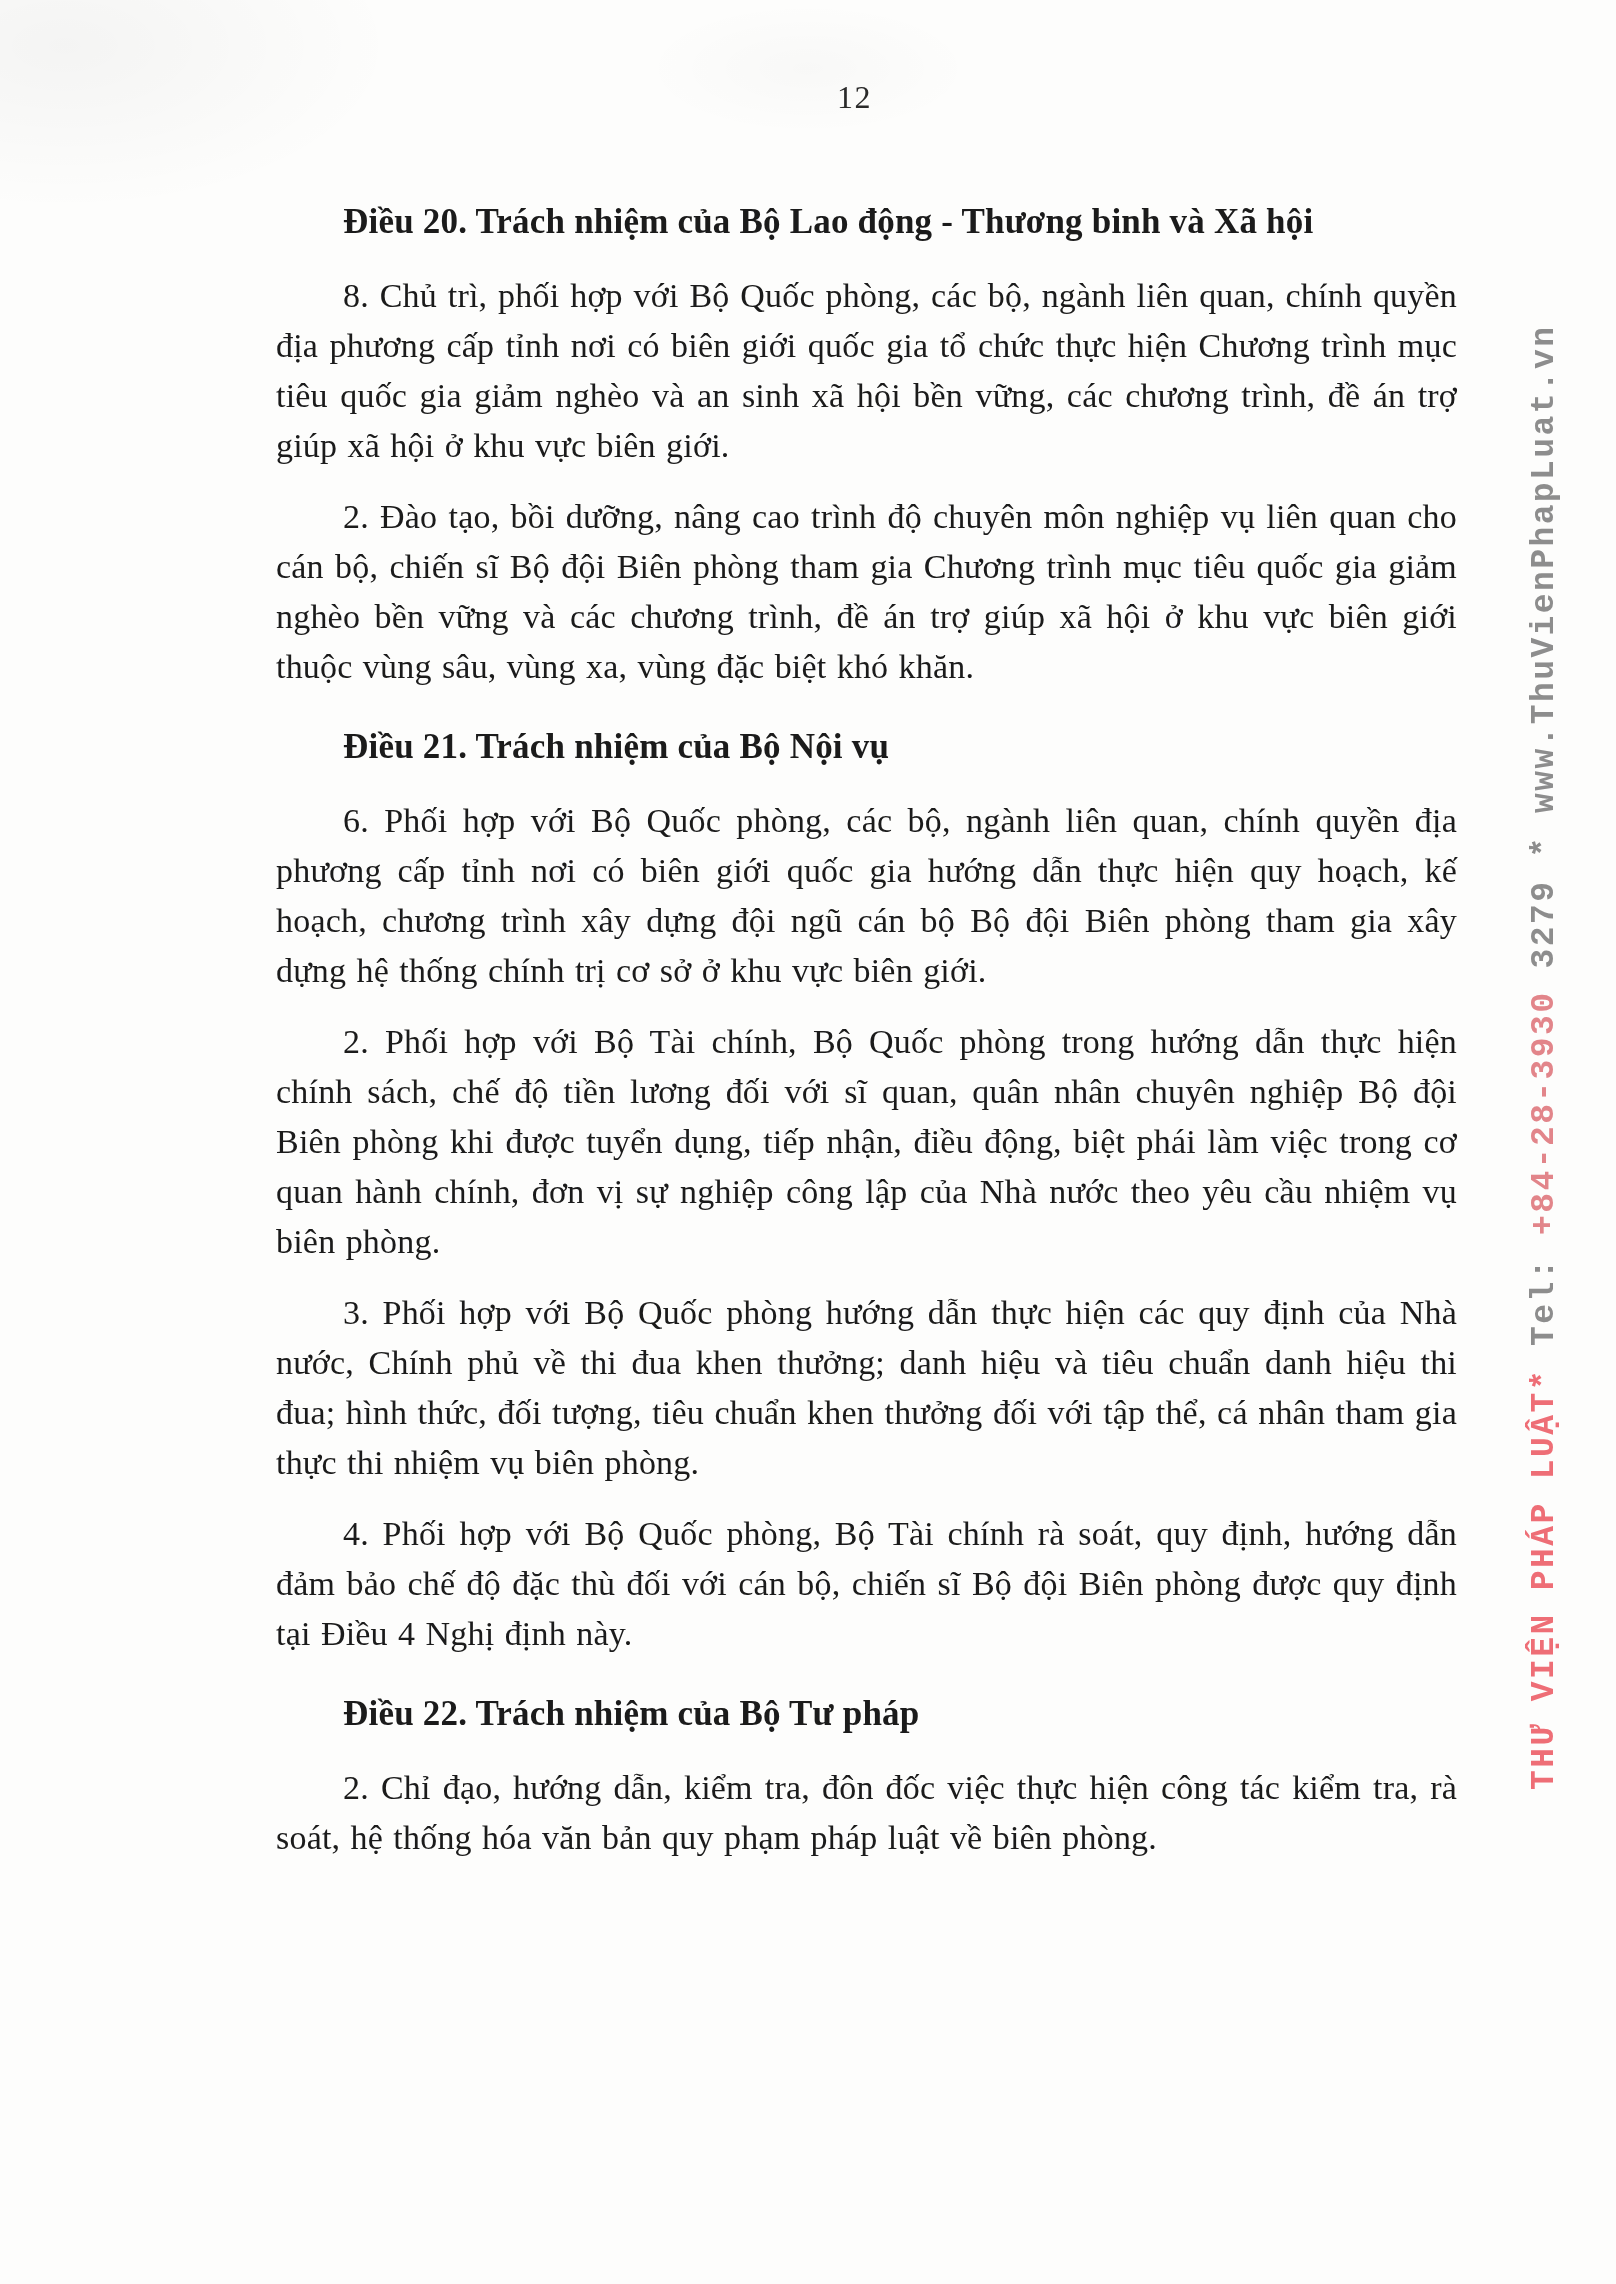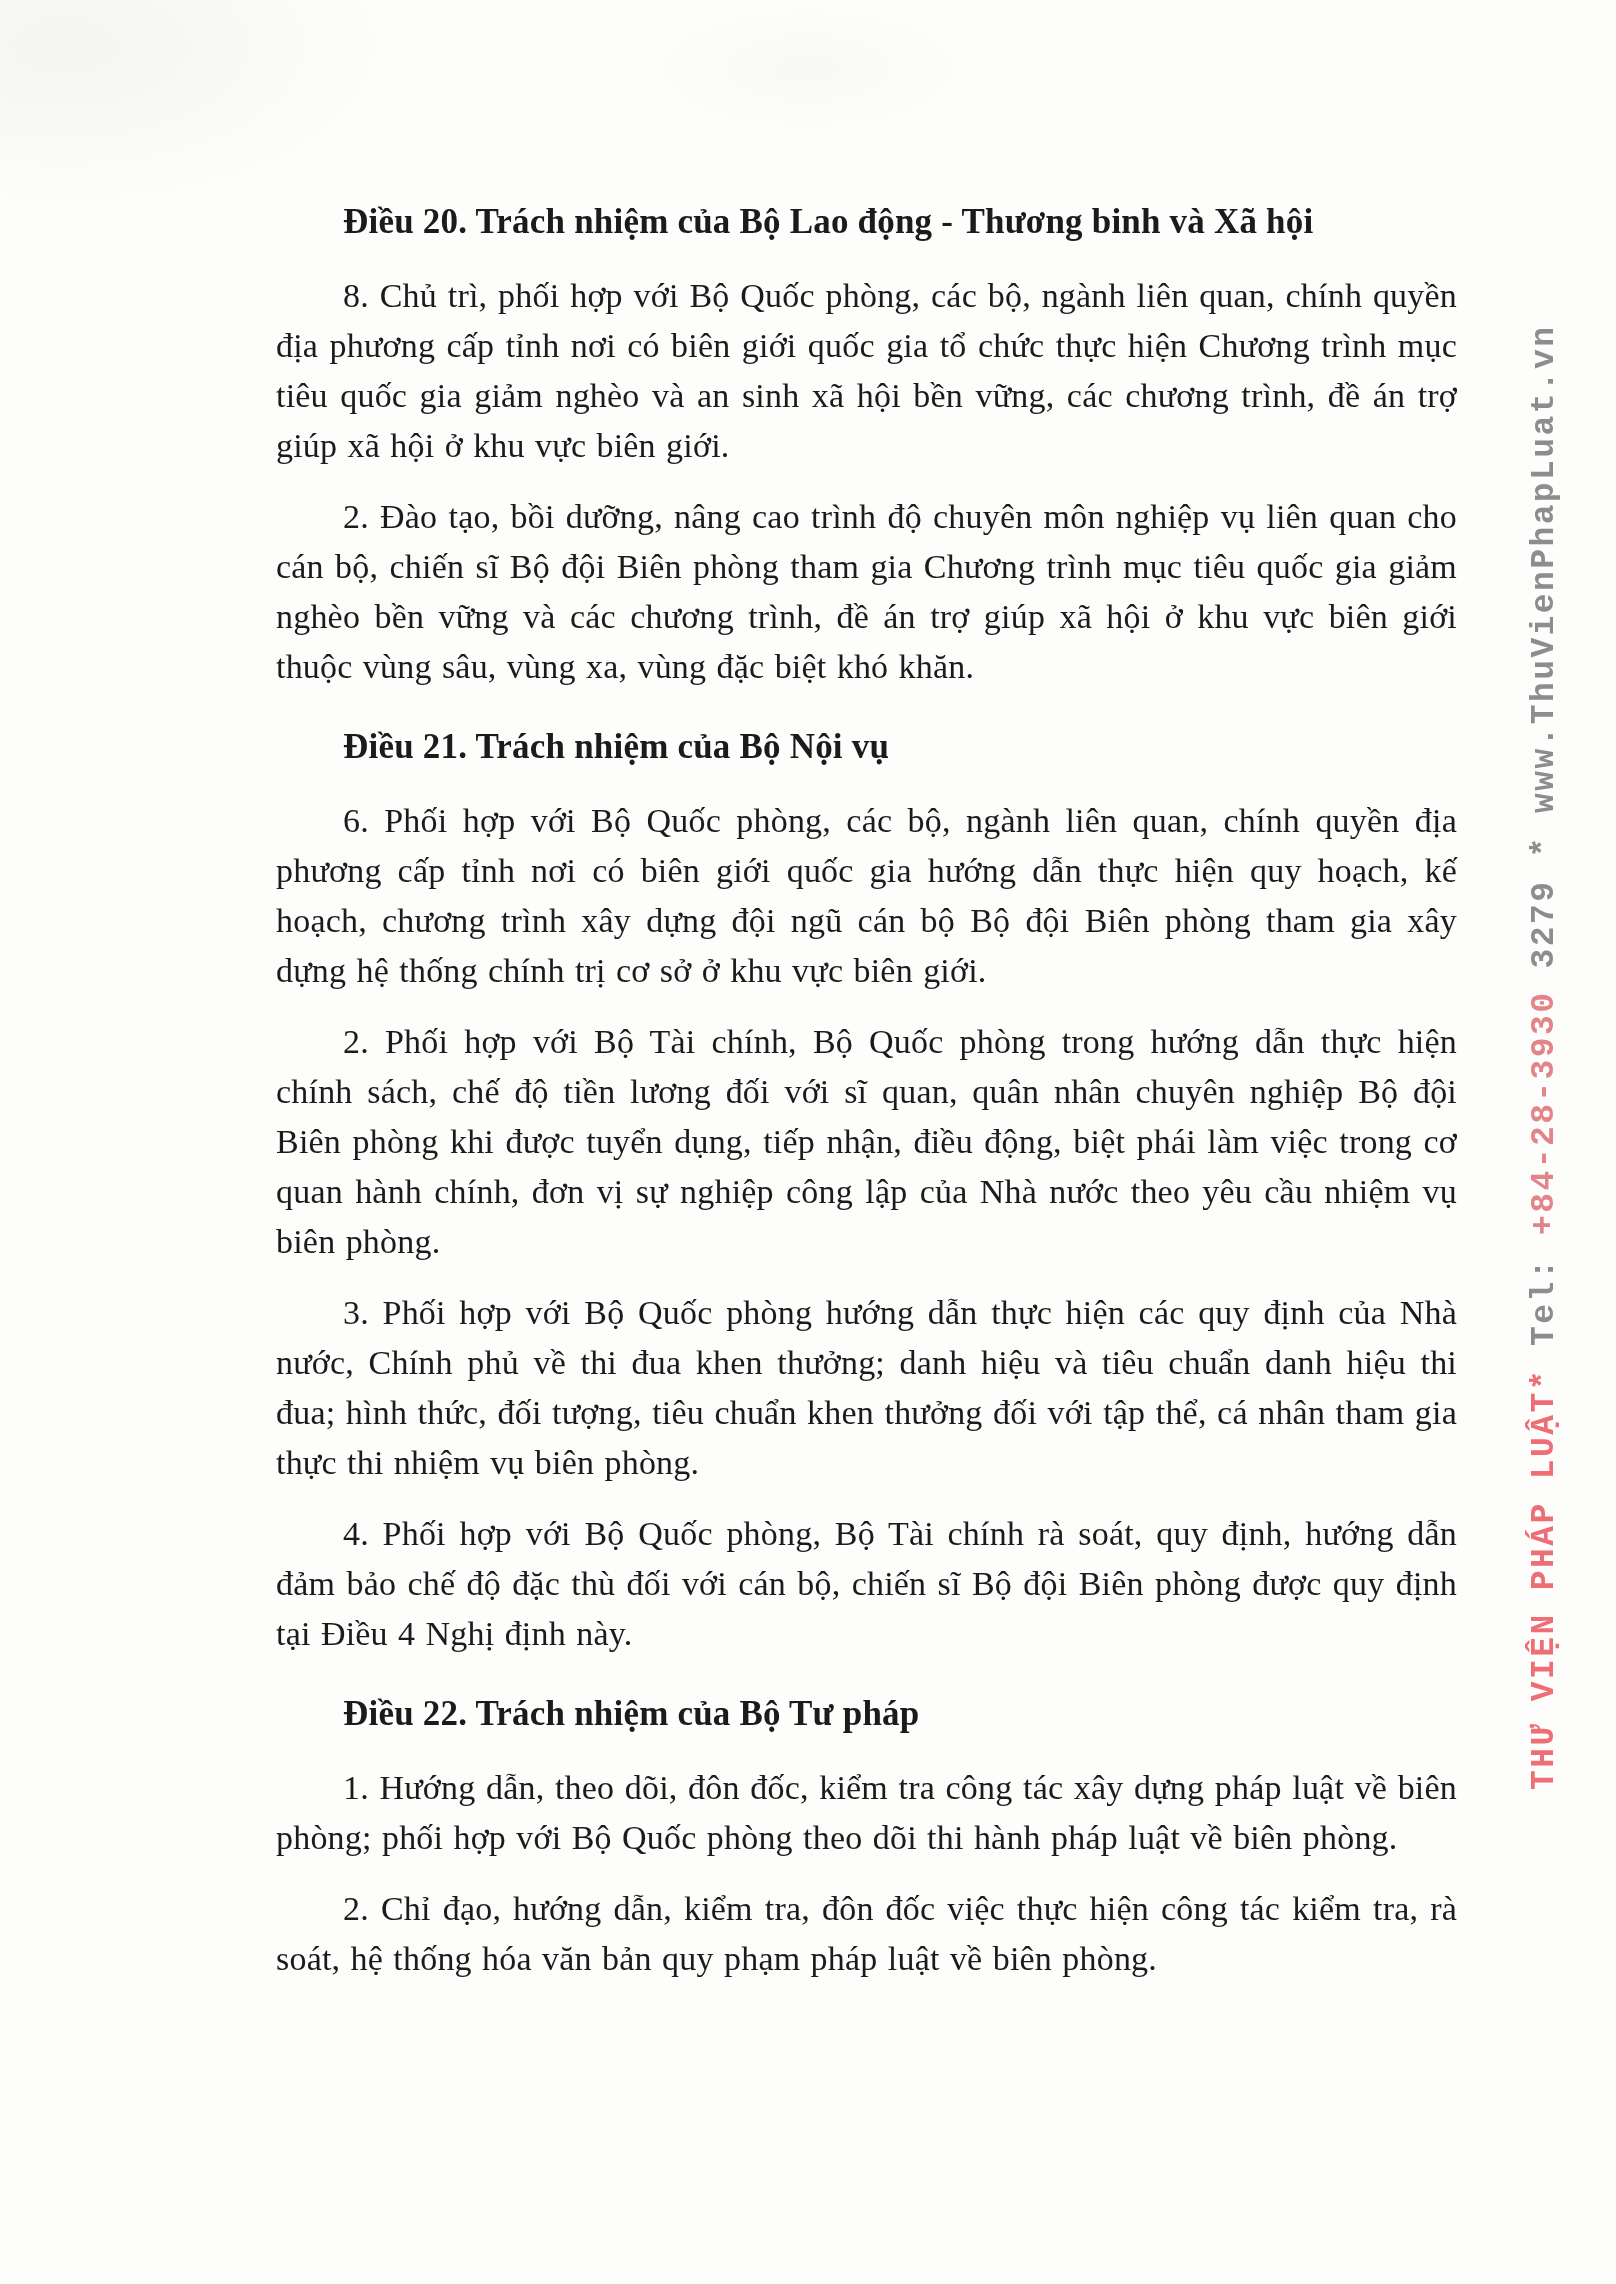--- a/index.html
+++ b/index.html
@@ -65,36 +65,36 @@
     letter-spacing: 2.4px;
     white-space: nowrap;
     line-height: 46px;
   }
   .watermark .seg { display: inline; }
 </style>
 </head>
 <body>
 
 <div class="page">
+  <div class="page-number">12</div>
 
   <div class="content" id="articles">
       <section>
         <div class="article-heading">Điều 20. Trách nhiệm của Bộ Lao động - Thương binh và Xã hội</div>
         <p class="article-paragraph">8. Chủ trì, phối hợp với Bộ Quốc phòng, các bộ, ngành liên quan, chính quyền địa phương cấp tỉnh nơi có biên giới quốc gia tổ chức thực hiện Chương trình mục tiêu quốc gia giảm nghèo và an sinh xã hội bền vững, các chương trình, đề án trợ giúp xã hội ở khu vực biên giới.</p>
         <p class="article-paragraph">2. Đào tạo, bồi dưỡng, nâng cao trình độ chuyên môn nghiệp vụ liên quan cho cán bộ, chiến sĩ Bộ đội Biên phòng tham gia Chương trình mục tiêu quốc gia giảm nghèo bền vững và các chương trình, đề án trợ giúp xã hội ở khu vực biên giới thuộc vùng sâu, vùng xa, vùng đặc biệt khó khăn.</p>
       </section>
       <section>
         <div class="article-heading">Điều 21. Trách nhiệm của Bộ Nội vụ</div>
         <p class="article-paragraph">6. Phối hợp với Bộ Quốc phòng, các bộ, ngành liên quan, chính quyền địa phương cấp tỉnh nơi có biên giới quốc gia hướng dẫn thực hiện quy hoạch, kế hoạch, chương trình xây dựng đội ngũ cán bộ Bộ đội Biên phòng tham gia xây dựng hệ thống chính trị cơ sở ở khu vực biên giới.</p>
         <p class="article-paragraph">2. Phối hợp với Bộ Tài chính, Bộ Quốc phòng trong hướng dẫn thực hiện chính sách, chế độ tiền lương đối với sĩ quan, quân nhân chuyên nghiệp Bộ đội Biên phòng khi được tuyển dụng, tiếp nhận, điều động, biệt phái làm việc trong cơ quan hành chính, đơn vị sự nghiệp công lập của Nhà nước theo yêu cầu nhiệm vụ biên phòng.</p>
         <p class="article-paragraph">3. Phối hợp với Bộ Quốc phòng hướng dẫn thực hiện các quy định của Nhà nước, Chính phủ về thi đua khen thưởng; danh hiệu và tiêu chuẩn danh hiệu thi đua; hình thức, đối tượng, tiêu chuẩn khen thưởng đối với tập thể, cá nhân tham gia thực thi nhiệm vụ biên phòng.</p>
         <p class="article-paragraph">4. Phối hợp với Bộ Quốc phòng, Bộ Tài chính rà soát, quy định, hướng dẫn đảm bảo chế độ đặc thù đối với cán bộ, chiến sĩ Bộ đội Biên phòng được quy định tại Điều 4 Nghị định này.</p>
       </section>
       <section>
         <div class="article-heading">Điều 22. Trách nhiệm của Bộ Tư pháp</div>
-        <p class="article-paragraph">1. Hướng dẫn, theo dõi, đôn đốc, kiểm tra công tác xây dựng pháp luật về biên phòng; phối hợp với Bộ Quốc phòng theo dõi thi hành pháp luật về biên phòng.</p>
         <p class="article-paragraph">2. Chỉ đạo, hướng dẫn, kiểm tra, đôn đốc việc thực hiện công tác kiểm tra, rà soát, hệ thống hóa văn bản quy phạm pháp luật về biên phòng.</p>
       </section>
     </div>
 
   <div class="watermark" id="watermark"><span class="seg" style="color: rgb(238, 110, 118);">THƯ VIỆN PHÁP LUẬT*</span><span class="seg" style="color: rgb(141, 141, 141);"> Tel: </span><span class="seg" style="color: rgb(226, 133, 138);">+84-28-3930</span><span class="seg" style="color: rgb(141, 141, 141);"> 3279  *  www.ThuVienPhapLuat.vn</span></div>
 </div>
 
 
 </body></html>

